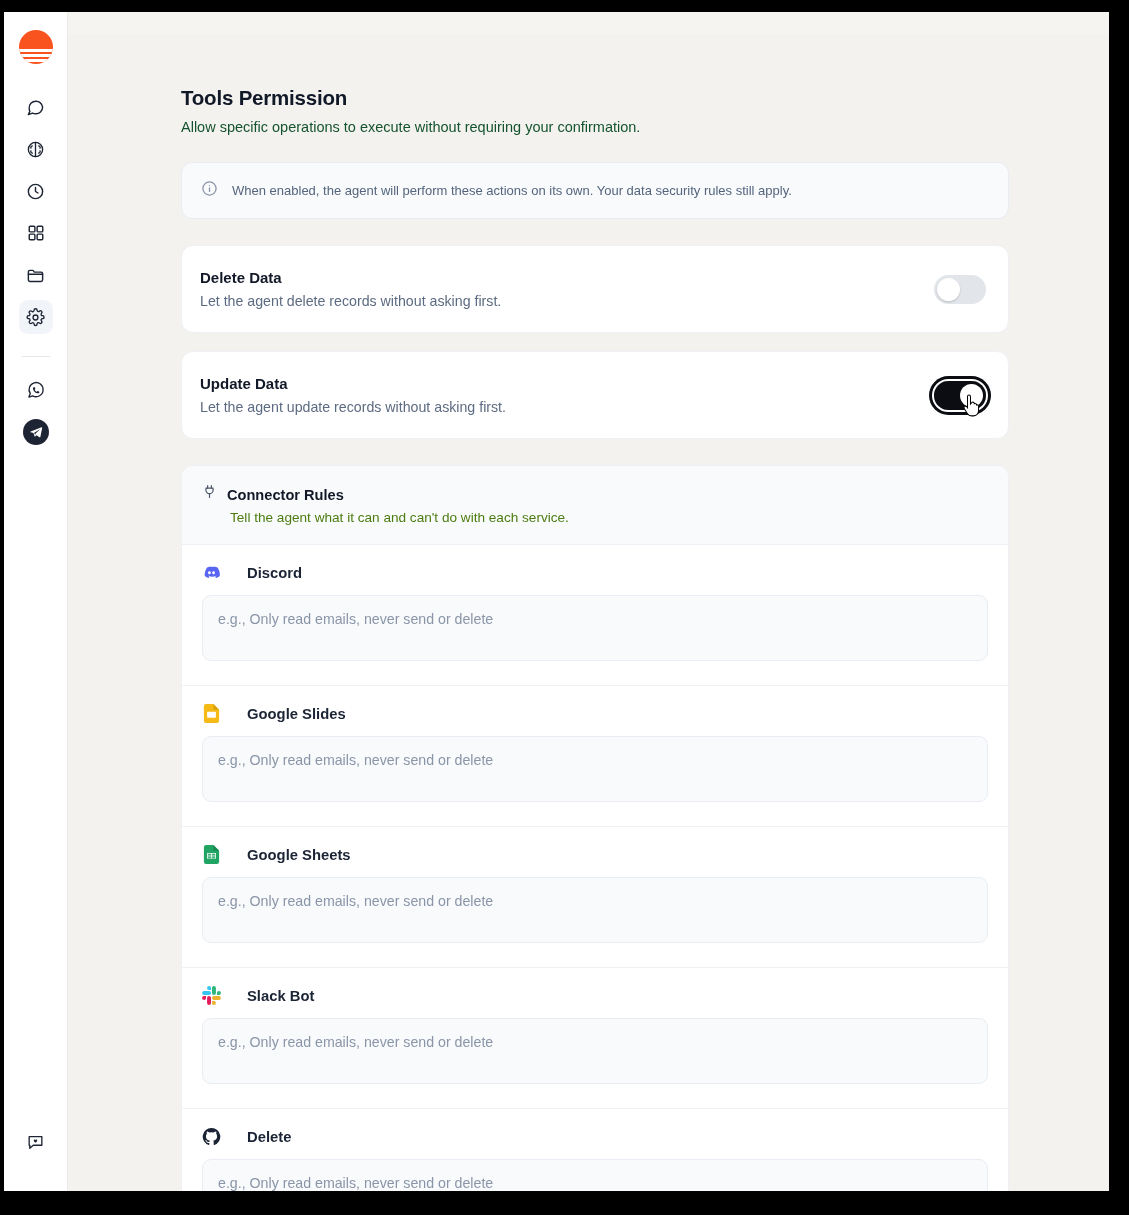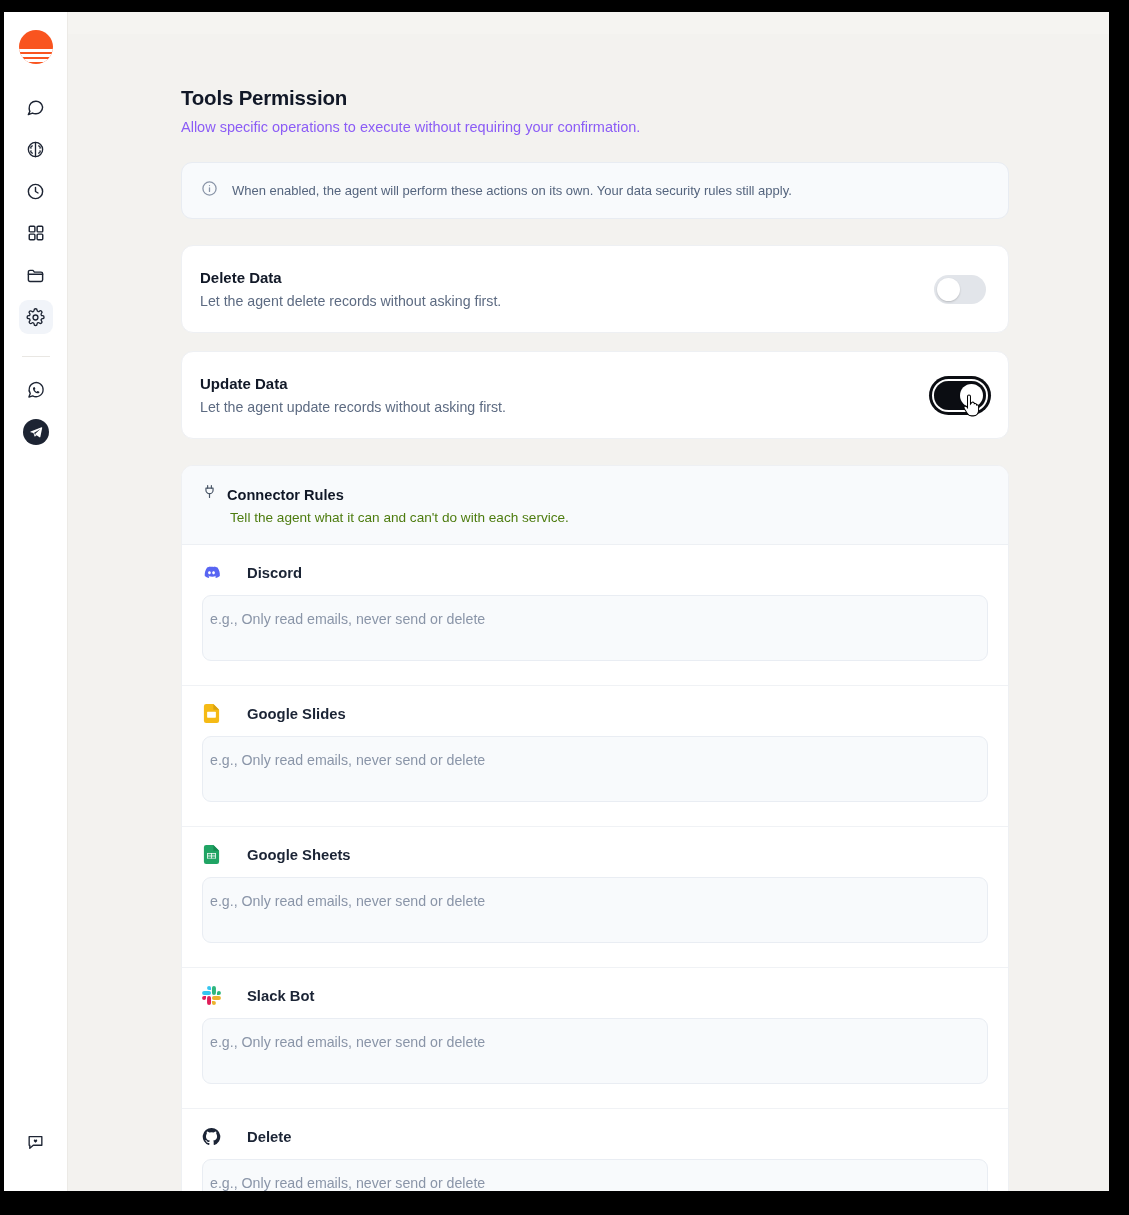--- a/index.html
+++ b/index.html
@@ -101,21 +101,21 @@
 
   h1.page-title {
     font-size: 20.5px;
     font-weight: bold;
     color: #111827;
     letter-spacing: -0.2px;
     margin-bottom: 9px;
   }
   .page-sub {
     font-size: 14.5px;
-    color: #8b5cf6;
+    color: #14532d;
     margin-bottom: 27px;
   }
 
   
   .banner {
     background: #f8fafc;
     border: 1px solid #e8ecf2;
     border-radius: 11px;
     padding: 17px 19px;
     display: flex;
@@ -232,21 +232,21 @@
     width: 19px; height: 19px;
     flex: none;
     display: flex; align-items: center; justify-content: center;
   }
   .svc-textarea {
     width: 100%;
     height: 66px;
     background: #f8fafc;
     border: 1px solid #e9edf3;
     border-radius: 9px;
-    padding: 15px 7px;
+    padding: 15px 15px;
     font-family: "Liberation Sans", sans-serif;
     font-size: 14.2px;
     color: #1b2435;
     resize: none;
     outline: none;
   }
   .svc-textarea::placeholder { color: #8a95a8; }
 </style>
 </head>
 <body>

